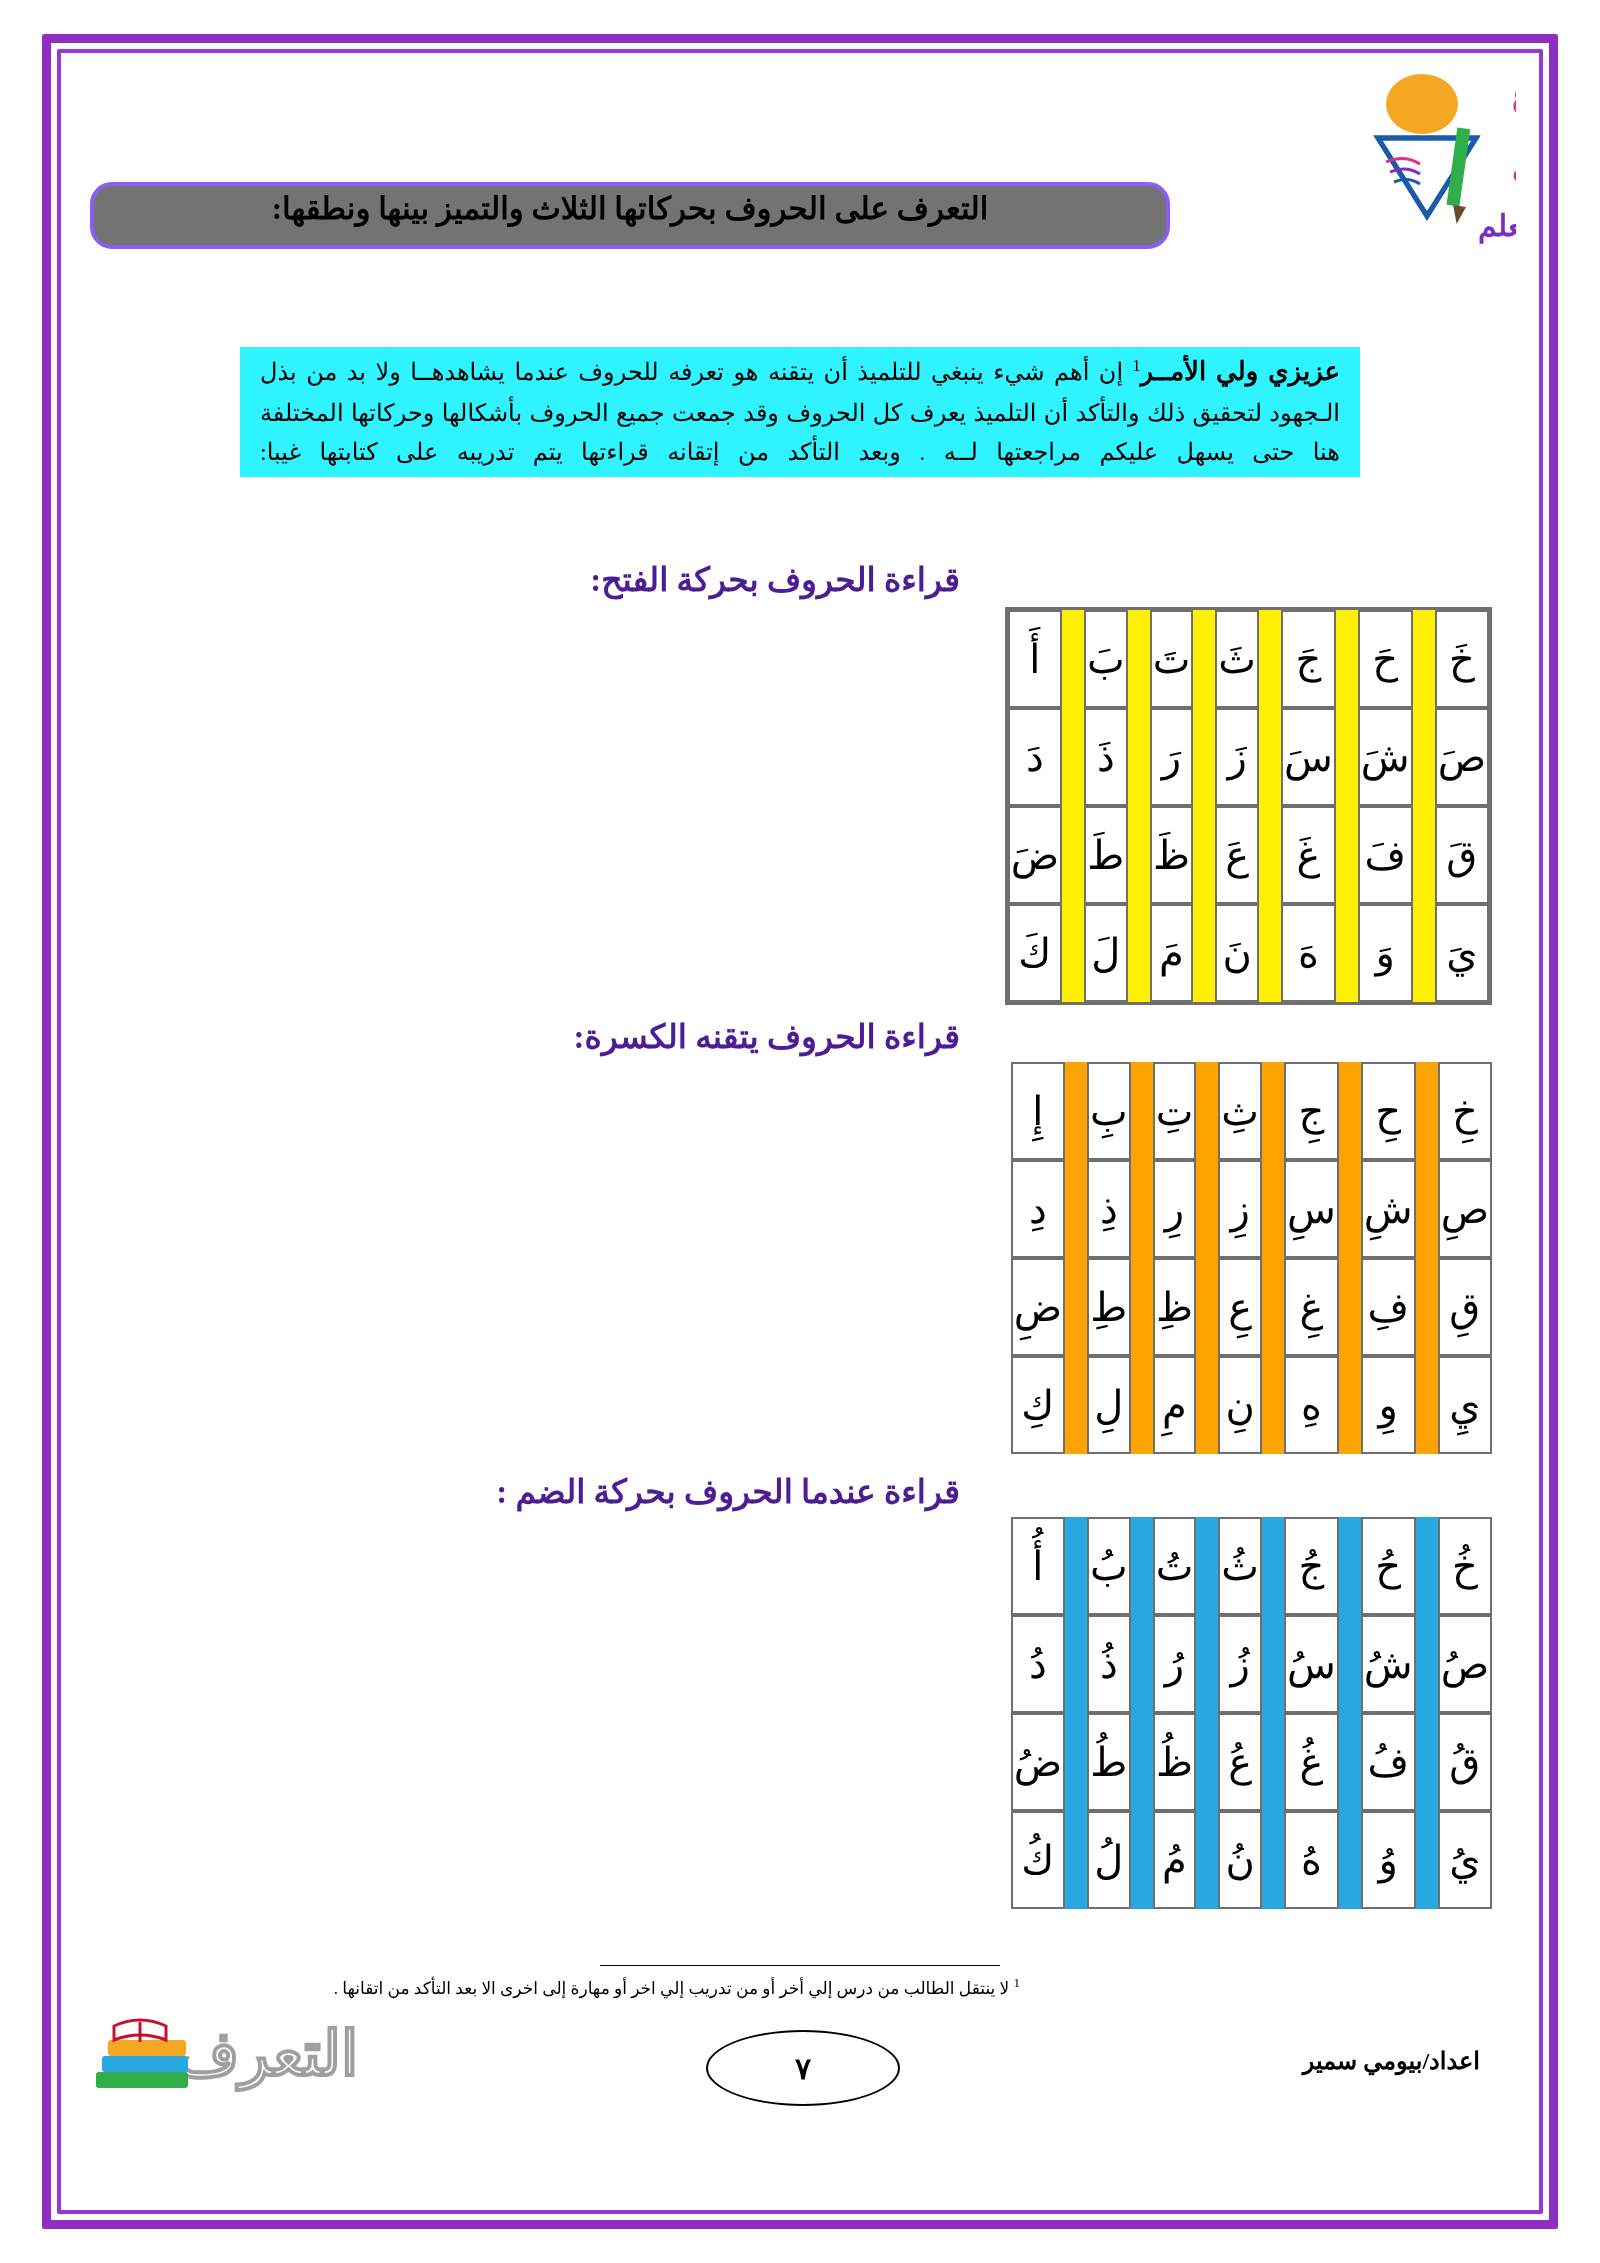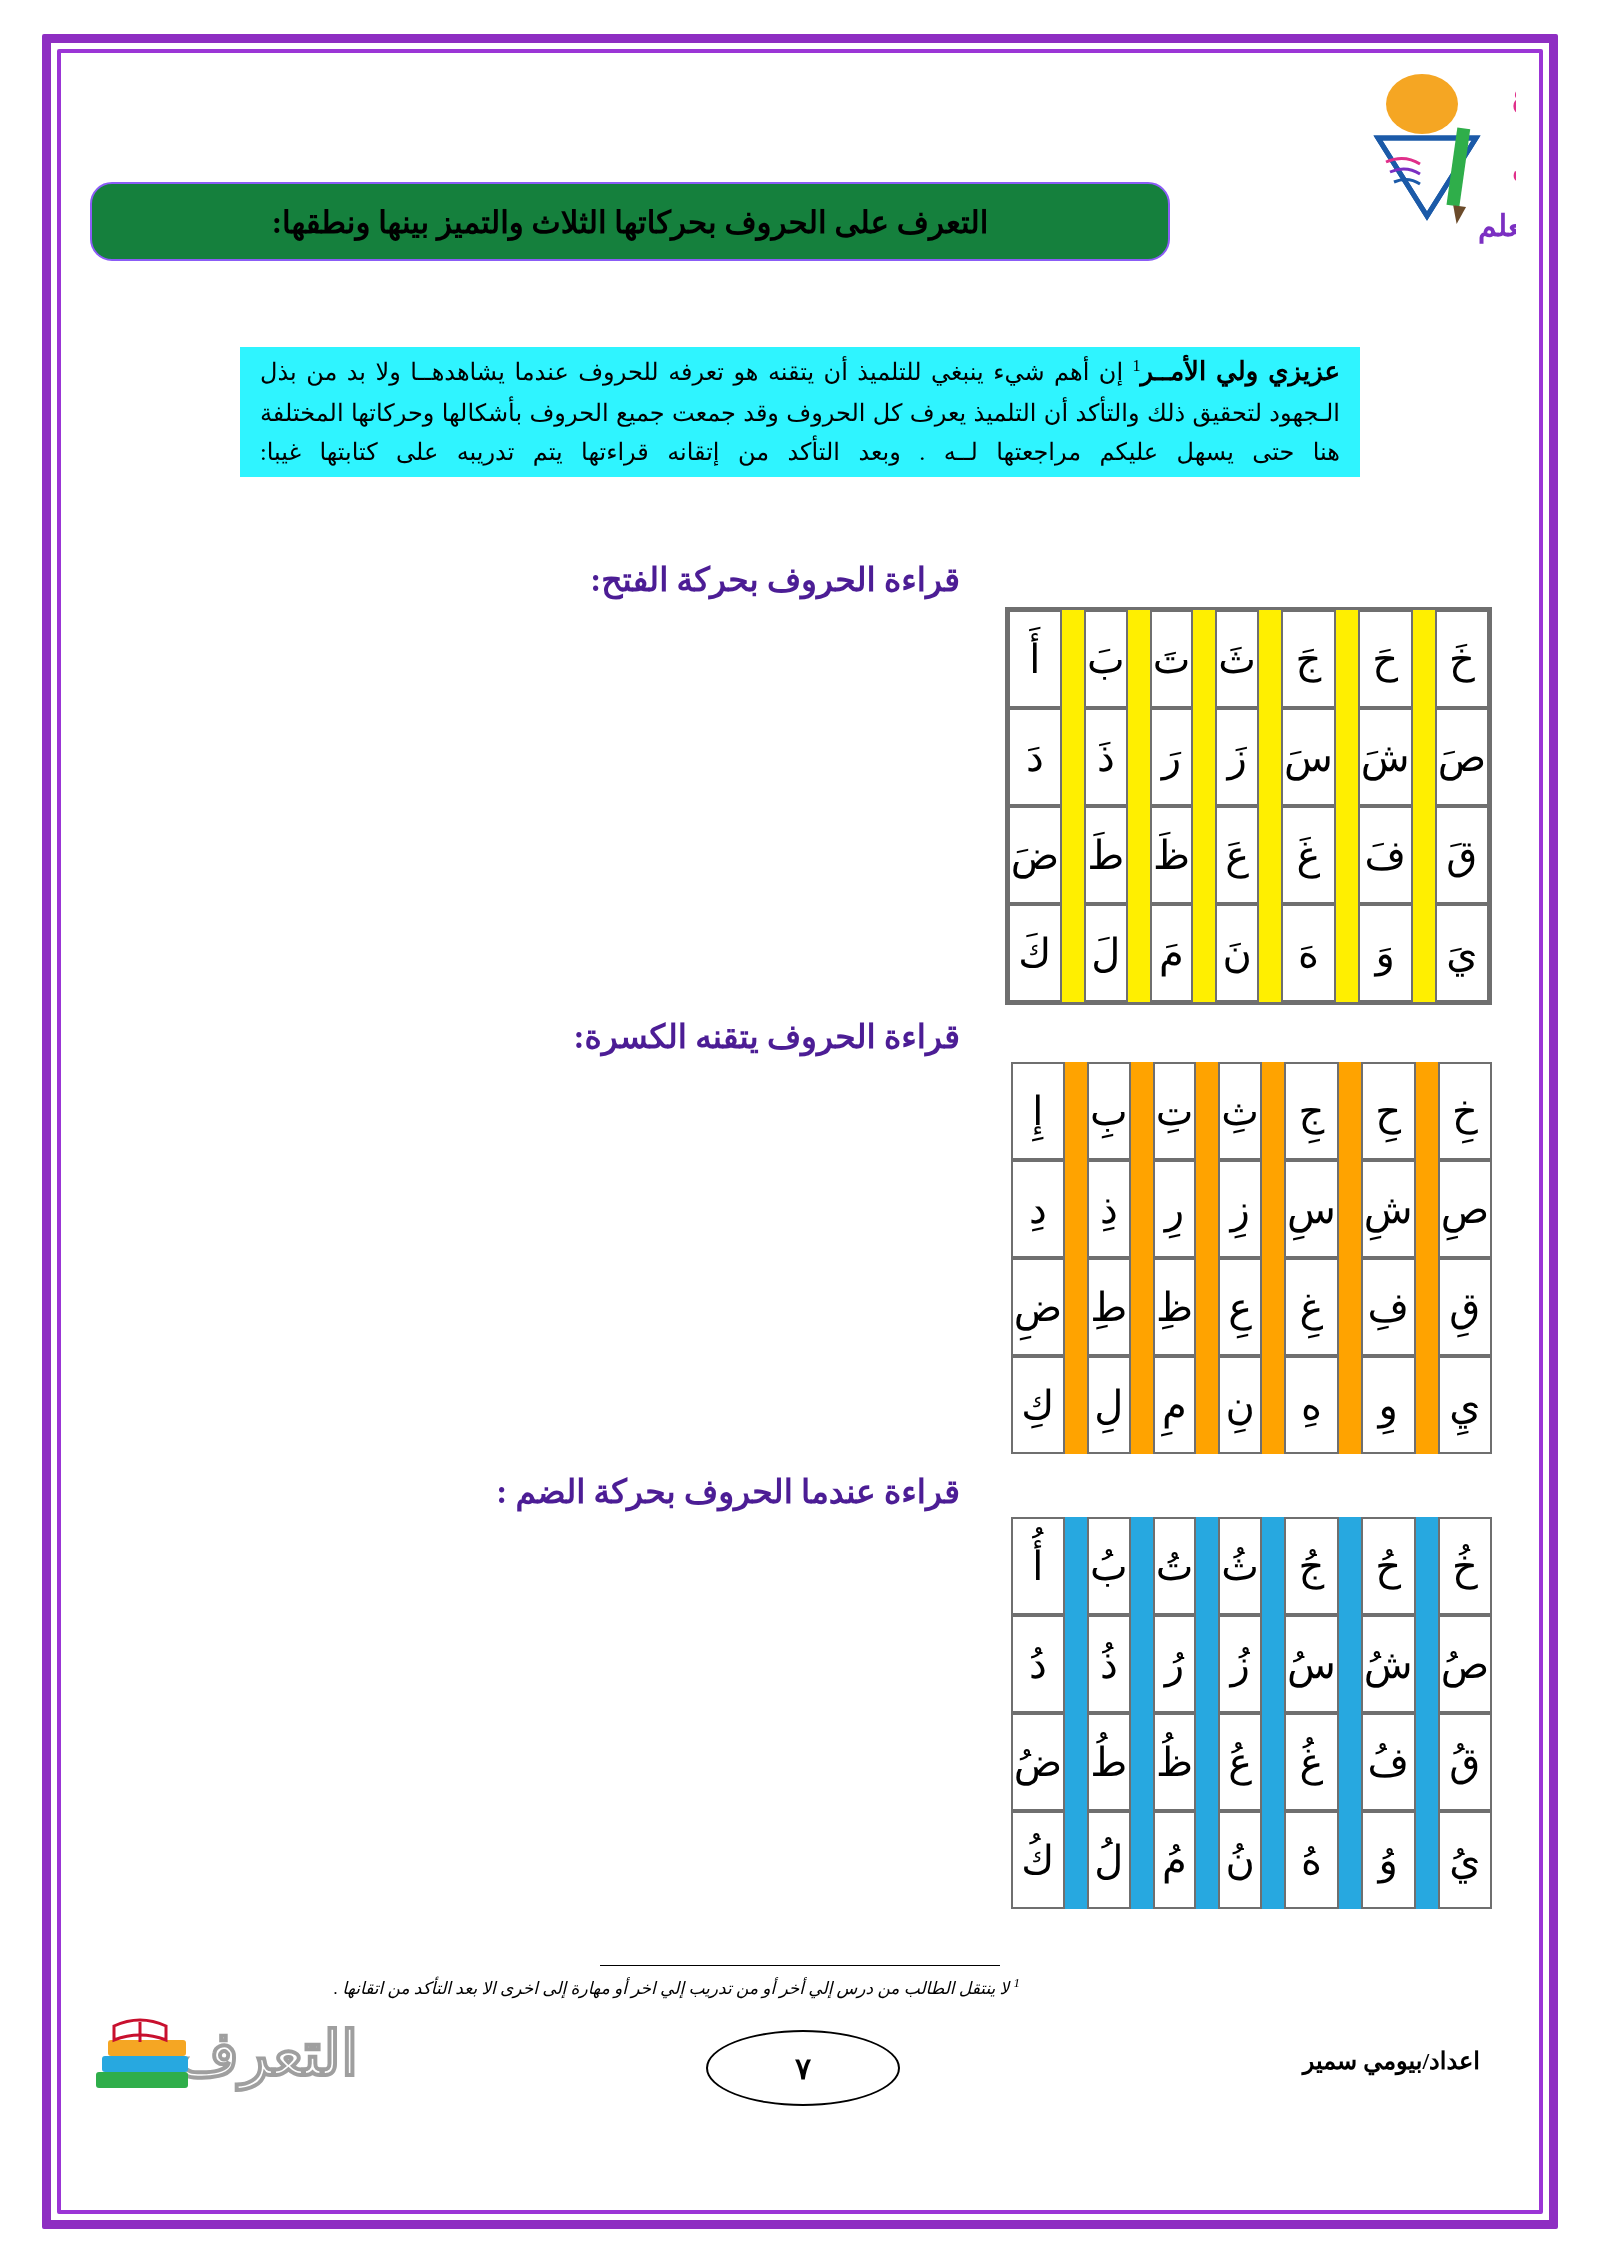--- a/index.html
+++ b/index.html
@@ -54,25 +54,25 @@
     height: 200px;
   }
   .logo svg { display:block; }
 
   
   .title-banner {
     position: absolute;
     right: 350px;
     left: 10px;
     top: 120px;
-    background: #15803d;
-    border: 2px solid #8b5cf6;
+    background: #737373;
+    border: 4px solid #8b5cf6;
     border-radius: 22px;
     text-align: center;
-    padding: 20px 20px 18px 20px;
+    padding: 4px 20px 18px 20px;
     box-sizing: border-box;
   }
   .title-banner .t {
     font-family: "Liberation Serif", serif;
     font-weight: bold;
     font-size: 31px;
     color: #000;
     line-height: 1.2;
     white-space: nowrap;
   }
@@ -166,21 +166,20 @@
   }
   .footnote {
     position: absolute;
     right: 500px;
     left: 90px;
     top: 1912px;
     font-size: 17px;
     color: #000;
     text-align: right;
     line-height: 1.4;
-    font-style: italic;
   }
   .footnote sup { font-size: 13px; }
 
   
   .author {
     position: absolute;
     right: 40px;
     top: 1985px;
     font-weight: bold;
     font-size: 24px;

